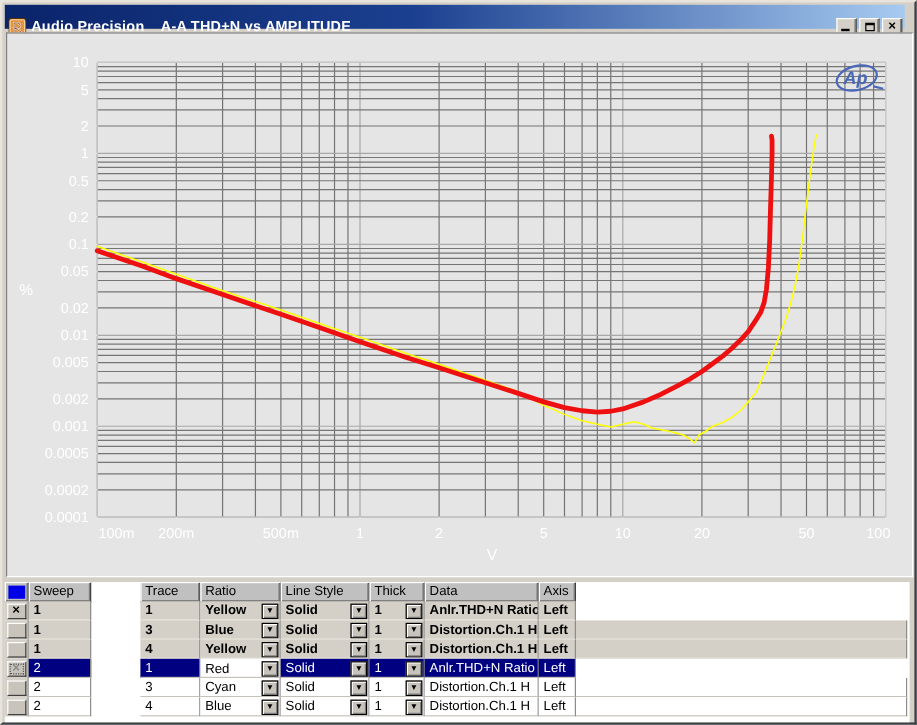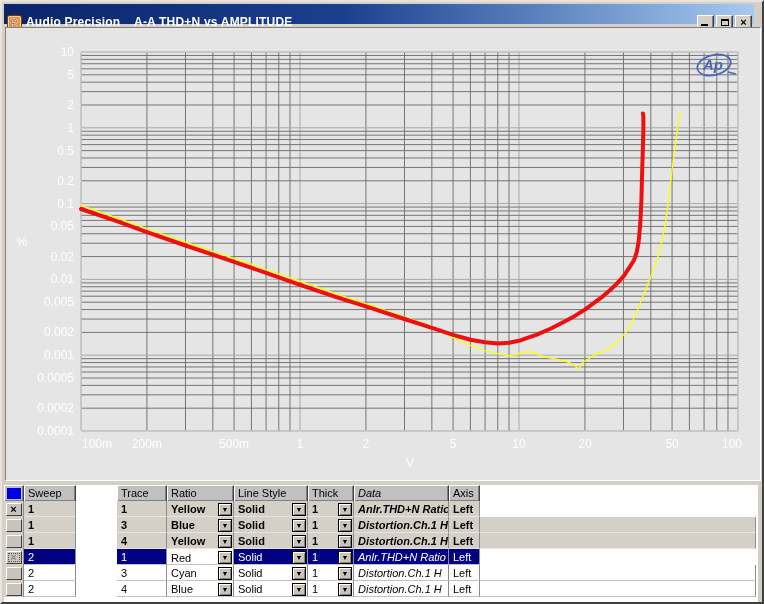--- a/index.html
+++ b/index.html
@@ -78,21 +78,21 @@
   .cbbtn.graymark{color:#8c8c8c;outline:1px dotted #555;outline-offset:-3px;}
   .combo-txt{flex:1;overflow:hidden;white-space:nowrap;}
   .combo-btn{
     flex:0 0 auto;width:14px;height:13px;margin-right:1px;
     background:#c8c4bc;border:1px solid #000;
     box-shadow:inset 1px 1px 0 #fff, inset -1px -1px 0 #808080;
     display:flex;align-items:center;justify-content:center;
     font-size:7px;color:#000;line-height:7px;
   }
   .w-sweep{width:52px;} .w-trace{width:50px;margin-left:41px;} .w-color{width:67px;}
-  .w-ls{width:74px;} .w-thick{width:46px;} .w-data{width:95px;font-style:italic;}
+  .w-ls{width:74px;} .w-thick{width:46px;} .w-data{width:95px;}
   .w-axis{width:31px;} .w-comment{flex:1 1 auto;}
 </style>
 </head>
 <body>
 
 <div class="window">
 
   <div class="titlebar">
     <svg class="title-icon" viewBox="0 0 16 16">
       <rect x="0.5" y="0.5" width="15" height="15" rx="2" fill="#e2953c" stroke="#5a3000"></rect>

